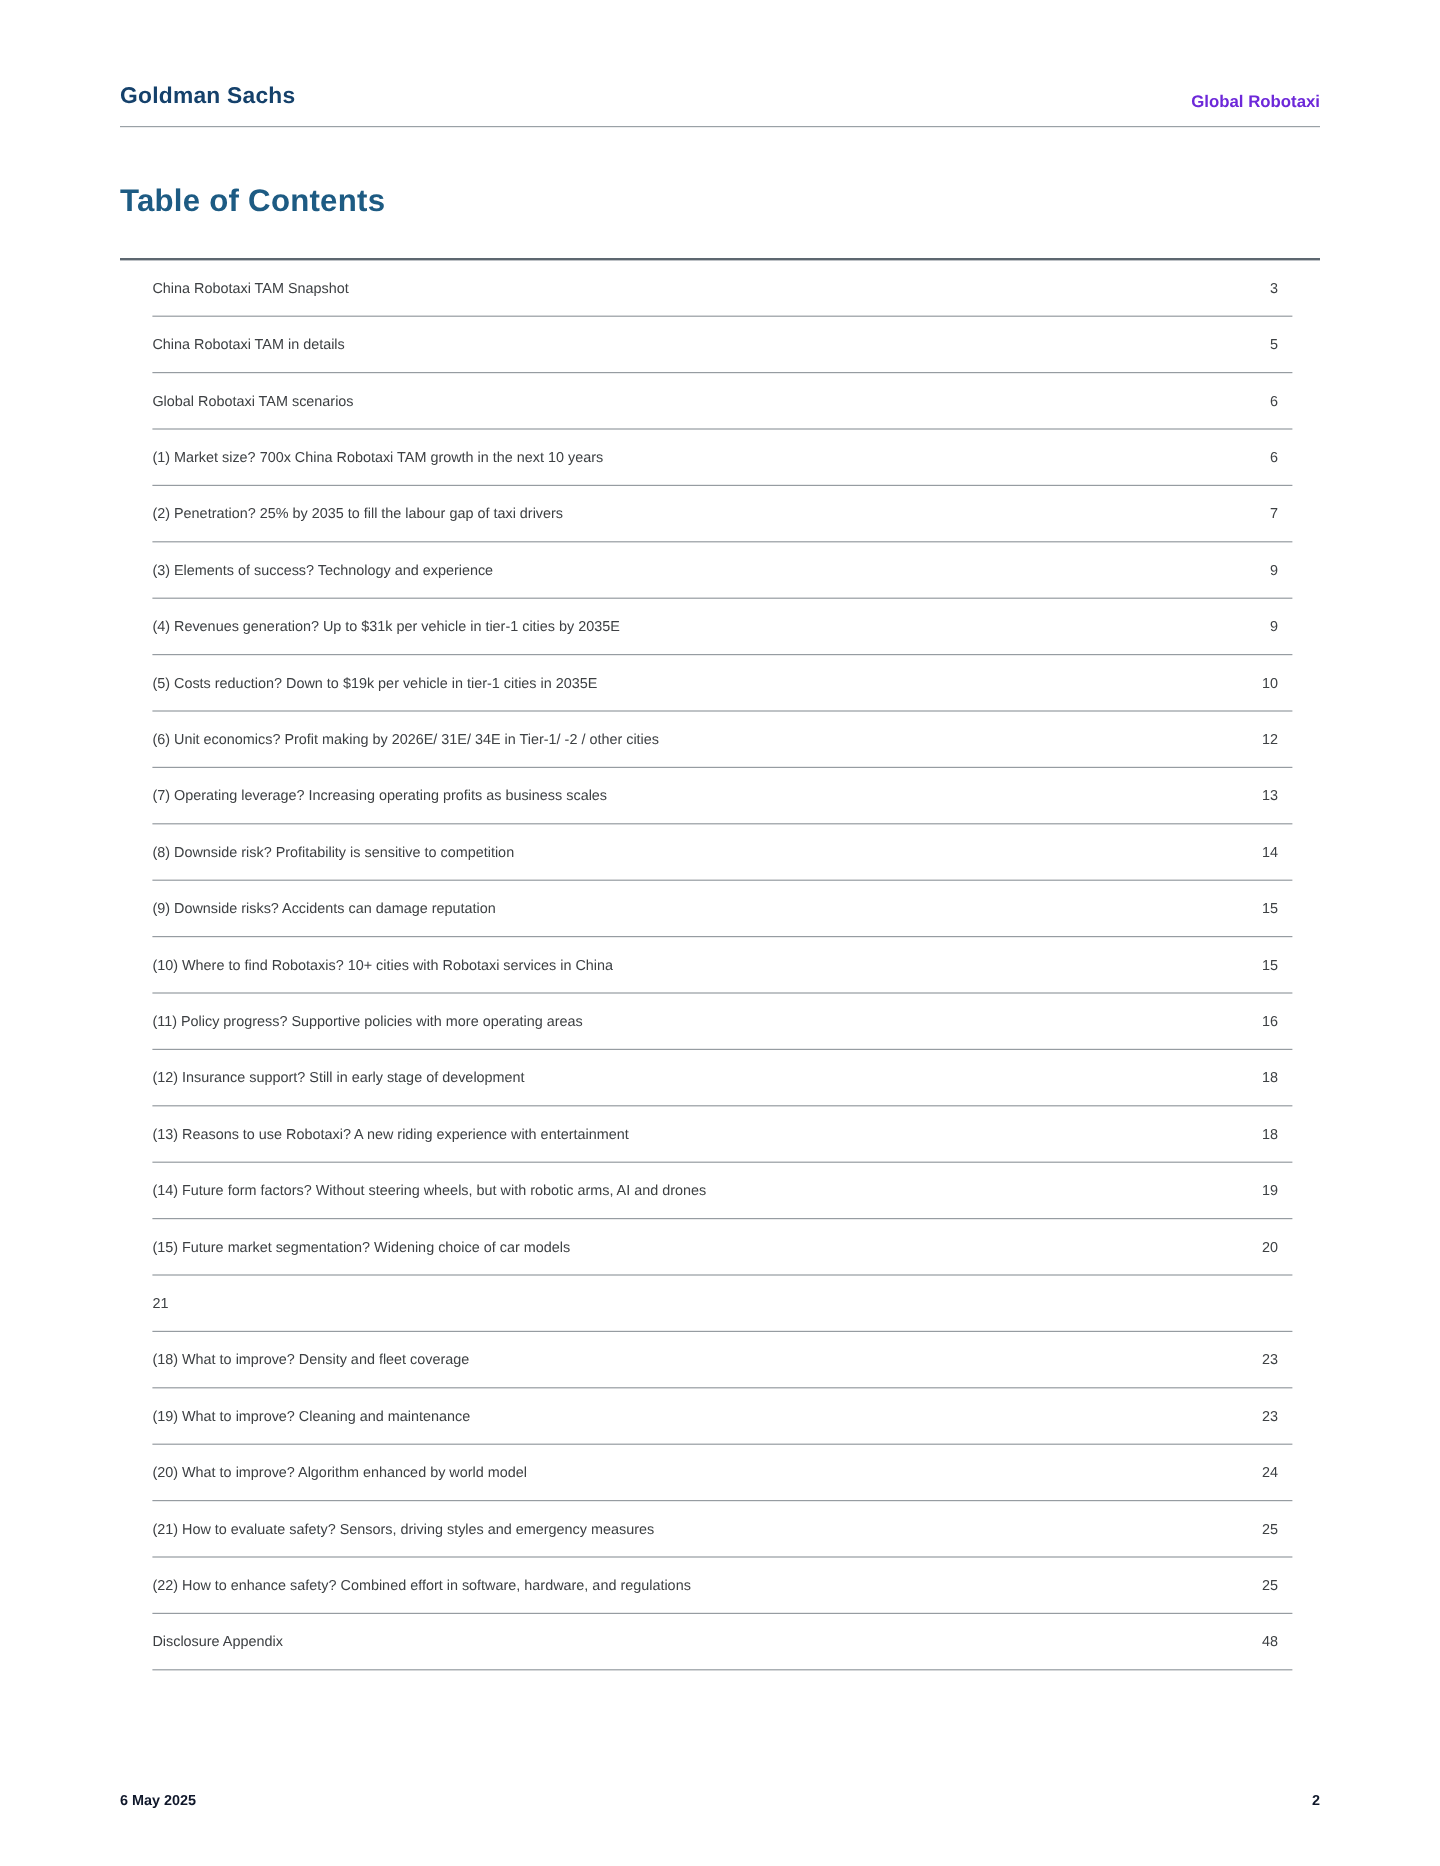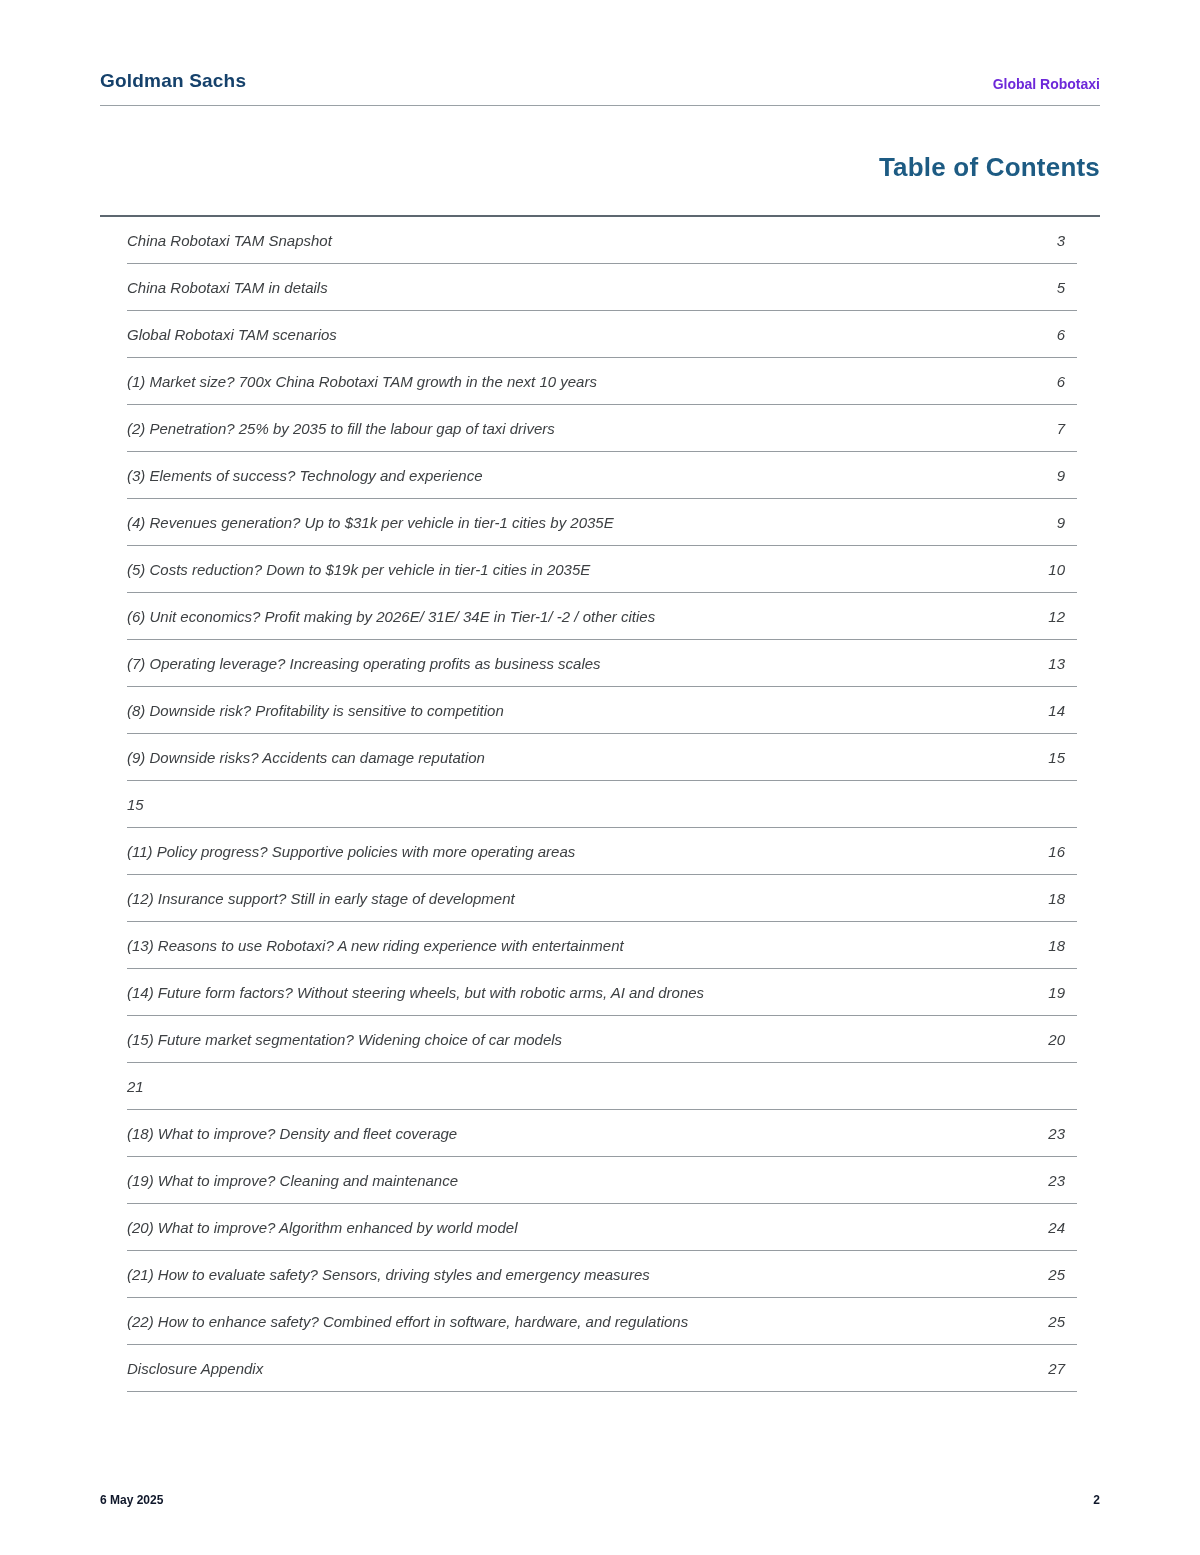--- a/index.html
+++ b/index.html
@@ -9,21 +9,20 @@
     font-family: "Liberation Sans", "DejaVu Sans", sans-serif;
   }
   .page {
     position: relative;
     width: 1200px;
     height: 1555px;
     background: #ffffff;
     box-sizing: border-box;
     padding: 0 100px;
     overflow: hidden;
-    text-align: right;
   }
   .header {
     padding-top: 44px;
     display: flex;
     justify-content: space-between;
     align-items: flex-end;
   }
   .brand {
     font-size: 19px;
     font-weight: 700;
@@ -56,24 +55,23 @@
   .toc-list {
     margin-left: 27px;
     margin-right: 23px;
   }
   .toc-row {
     display: flex;
     justify-content: space-between;
     align-items: center;
     height: 46px;
     border-bottom: 1px solid #969ca1;
-    font-size: 15px;
+    font-size: 12px;
     color: #3d4043;
     cursor: pointer;
-    font-style: italic;
   }
   .toc-label {
     white-space: nowrap;
     overflow: hidden;
     text-overflow: ellipsis;
     padding-right: 20px;
   }
   .toc-page {
     padding-right: 12px;
     color: #3d4043;
@@ -160,20 +158,21 @@
     <span class="toc-label">(8) Downside risk? Profitability is sensitive to competition</span>
     <span class="toc-page">14</span>
   </div>
 
   <div class="toc-row">
     <span class="toc-label">(9) Downside risks? Accidents can damage reputation</span>
     <span class="toc-page">15</span>
   </div>
 
   <div class="toc-row">
+    <span class="toc-label">(10) Where to find Robotaxis? 10+ cities with Robotaxi services in China</span>
     <span class="toc-page">15</span>
   </div>
 
   <div class="toc-row">
     <span class="toc-label">(11) Policy progress? Supportive policies with more operating areas</span>
     <span class="toc-page">16</span>
   </div>
 
   <div class="toc-row">
     <span class="toc-label">(12) Insurance support? Still in early stage of development</span>
@@ -220,21 +219,21 @@
     <span class="toc-page">25</span>
   </div>
 
   <div class="toc-row">
     <span class="toc-label">(22) How to enhance safety? Combined effort in software, hardware, and regulations</span>
     <span class="toc-page">25</span>
   </div>
 
   <div class="toc-row">
     <span class="toc-label">Disclosure Appendix</span>
-    <span class="toc-page">27</span>
+    <span class="toc-page">48</span>
   </div>
 </div>
 
   <footer class="footer">
     <span>6 May 2025</span>
     <span>2</span>
   </footer>
 
 </div>
 

